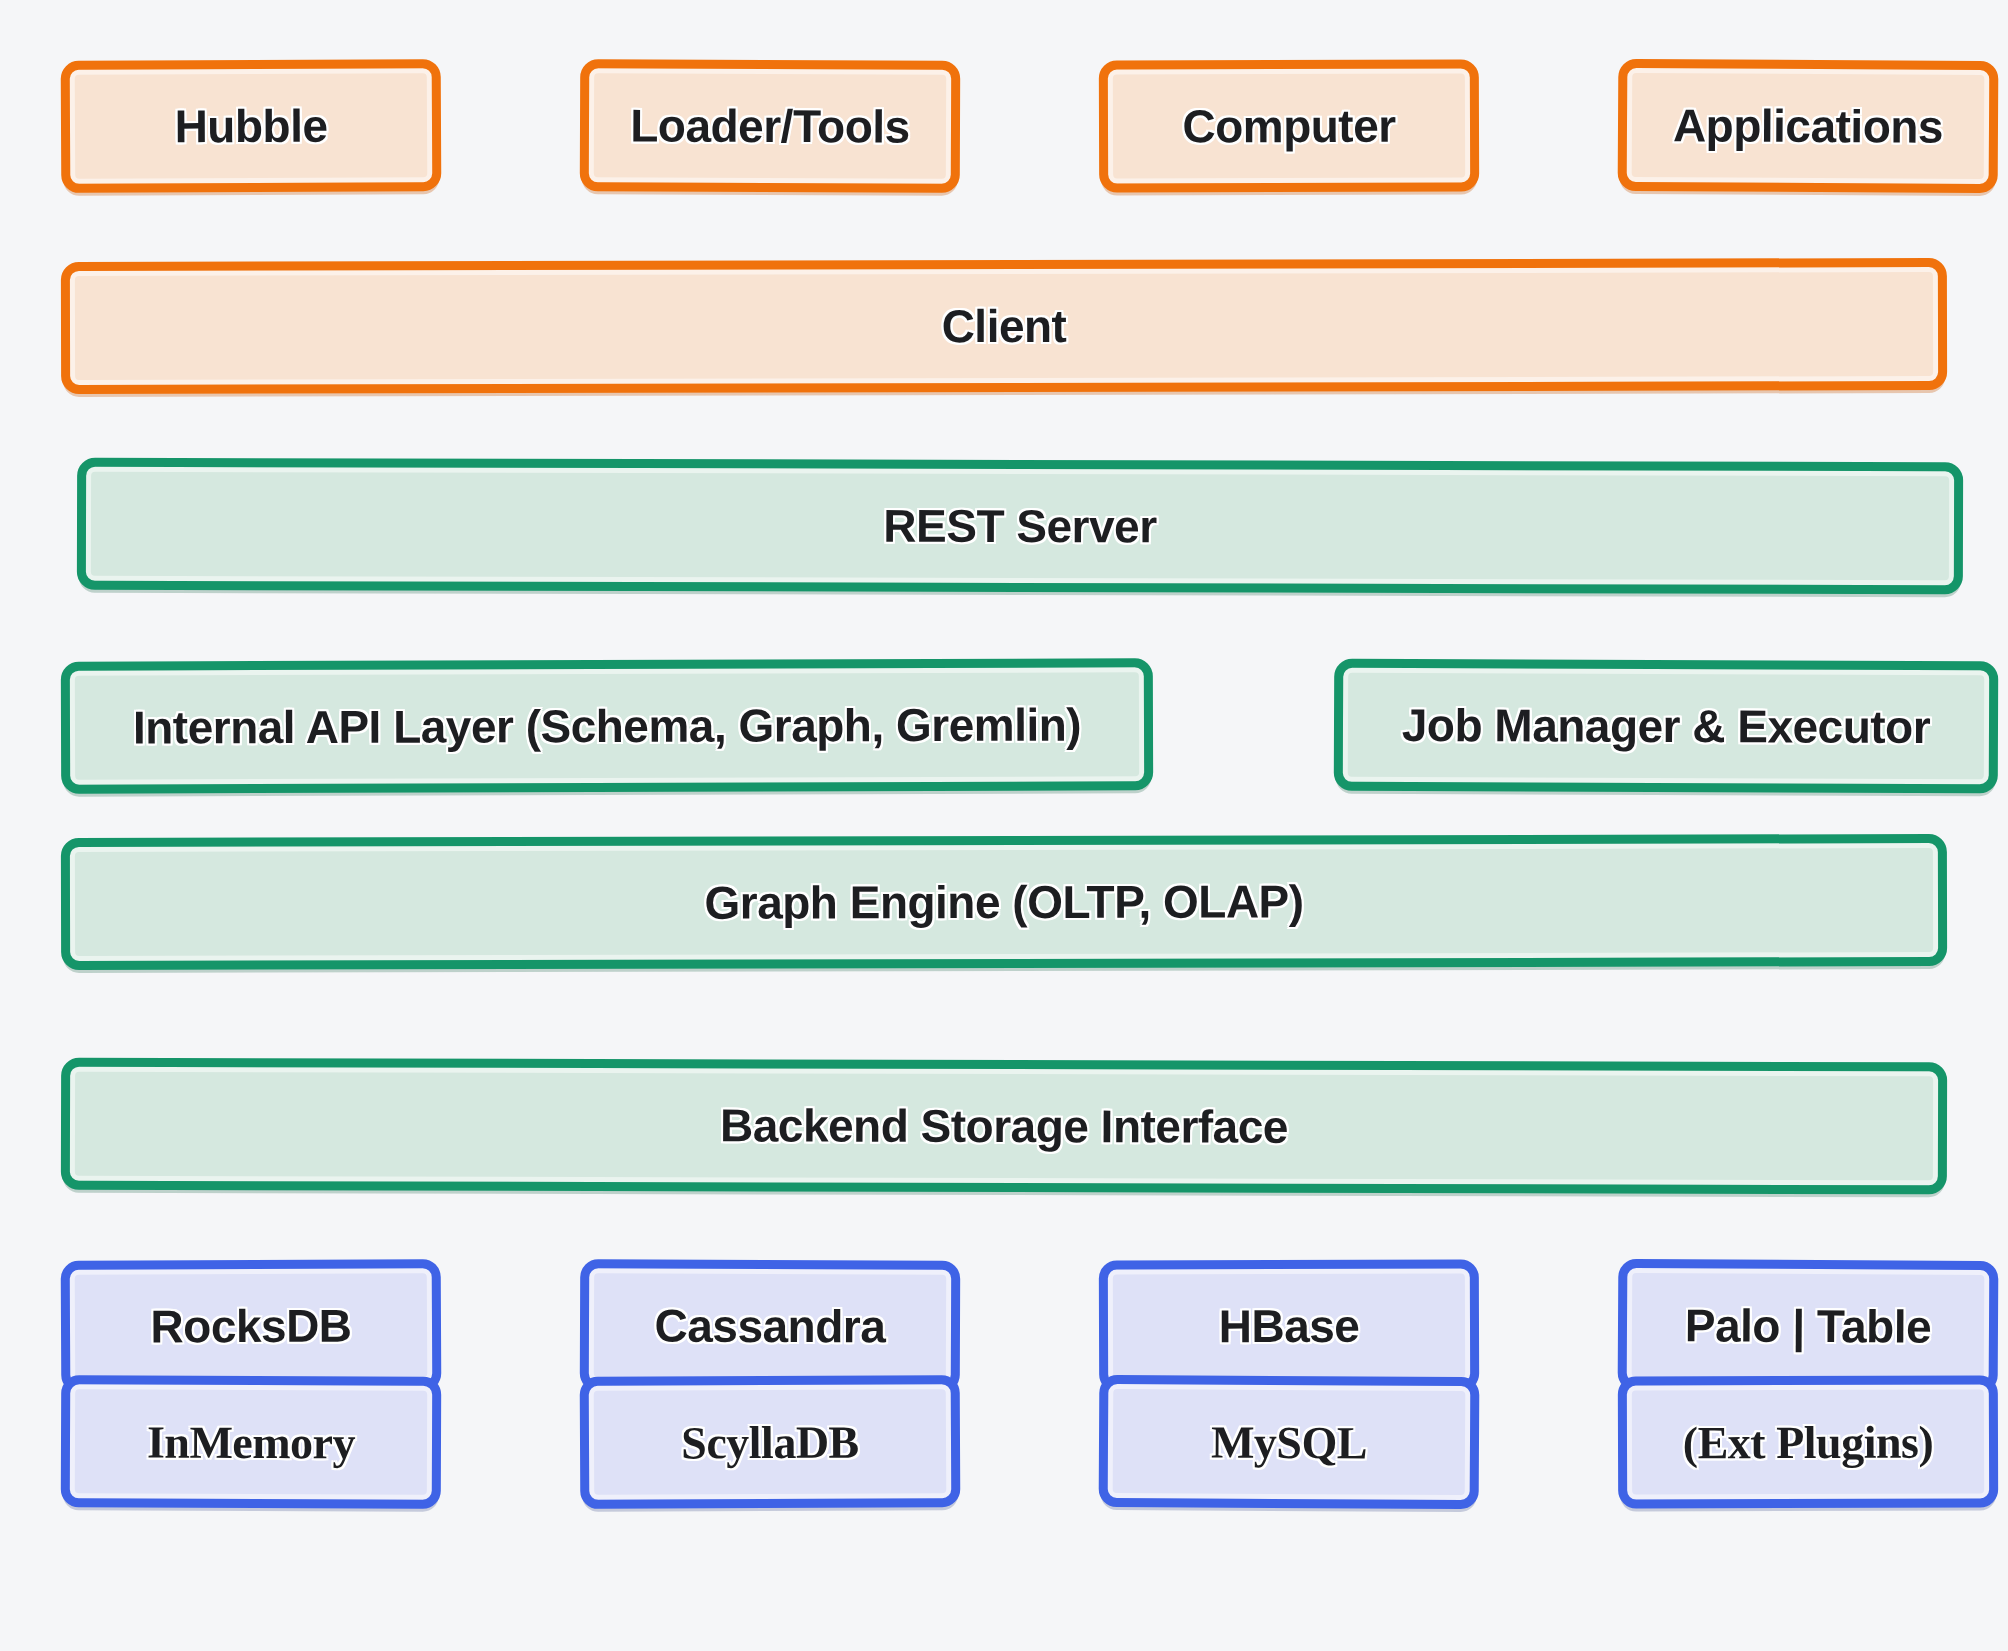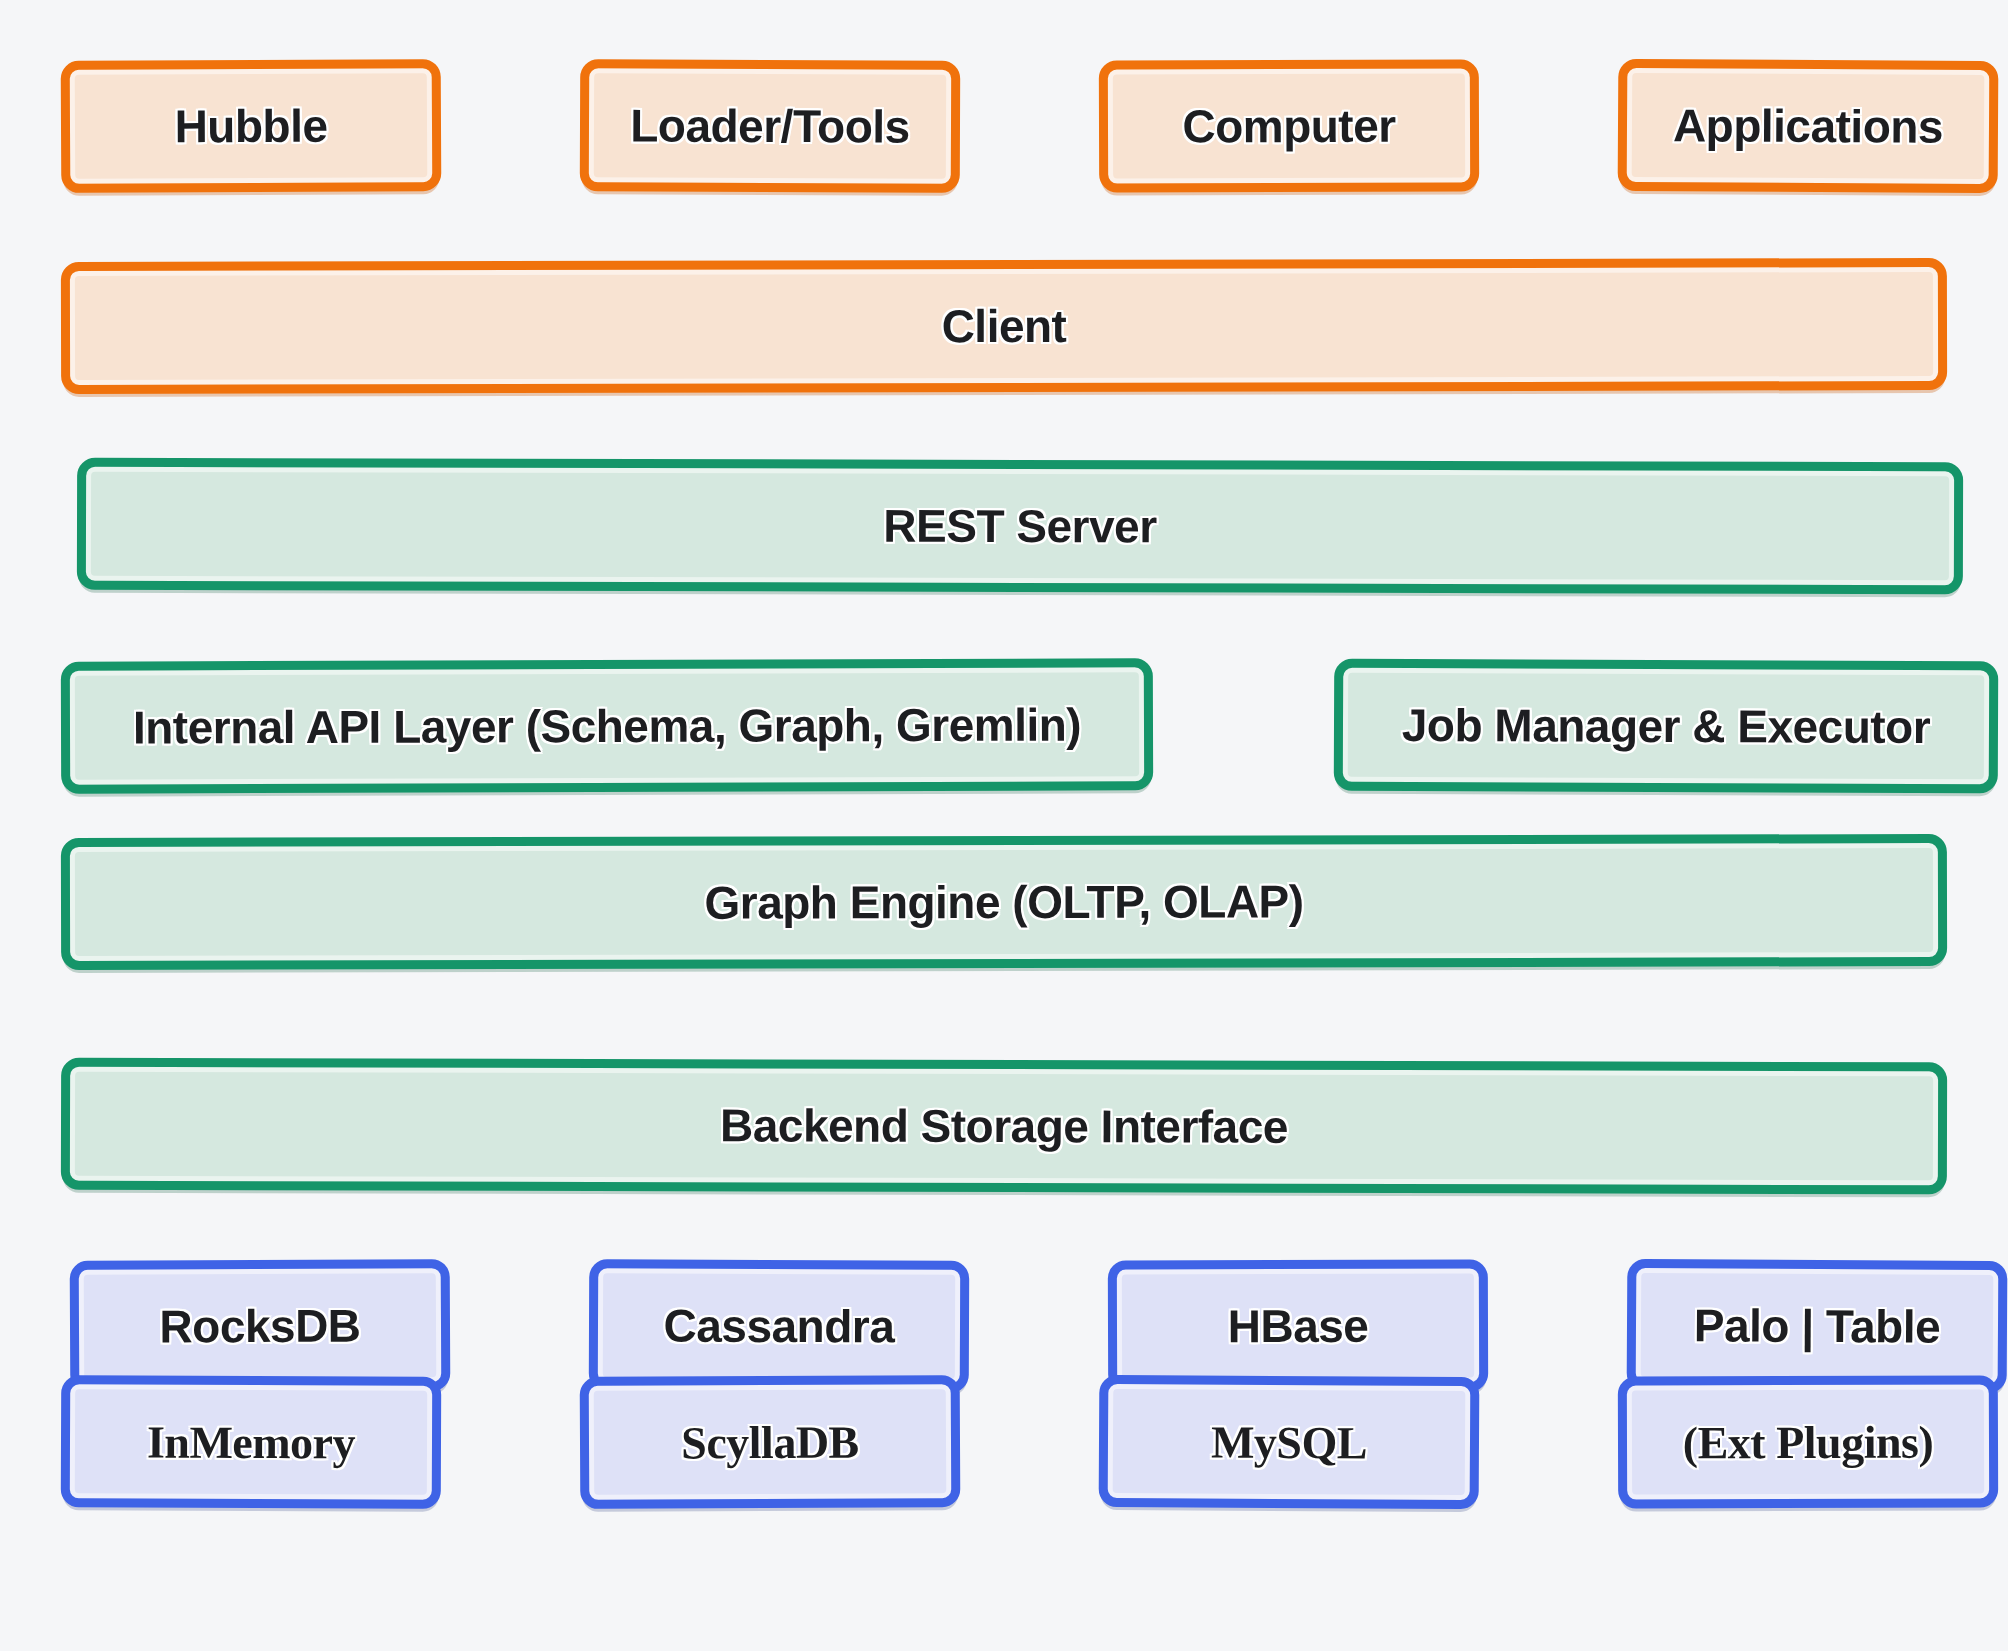--- a/index.html
+++ b/index.html
@@ -32,21 +32,21 @@
     display:flex;
     justify-content:space-between;
     align-items:stretch;
   }
   .row-1{top:60px;}
   .row-2{top:260px;}
   .row-3{top:460px;padding-left:16px;}
   .row-4{top:660px;gap:12px;}
   .row-5{top:836px;}
   .row-6{top:1060px;}
-  .row-7{top:1260px;margin-left:9px;}
+  .row-7{top:1260px;}
   .row-8{top:1376px;font-family:Liberation Serif, serif;}
   .box{
     box-sizing:border-box;
     height:132px;
     border-radius:18px;
     display:flex;
     align-items:center;
     justify-content:center;
     font-weight:bold;
     font-size:46px;

